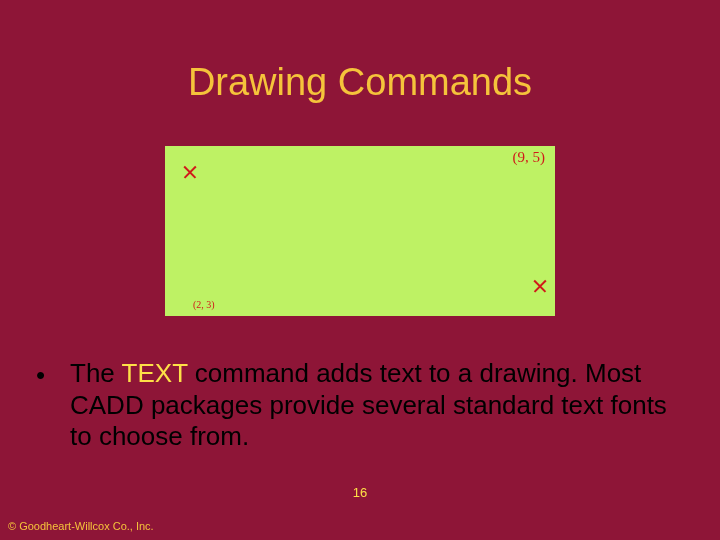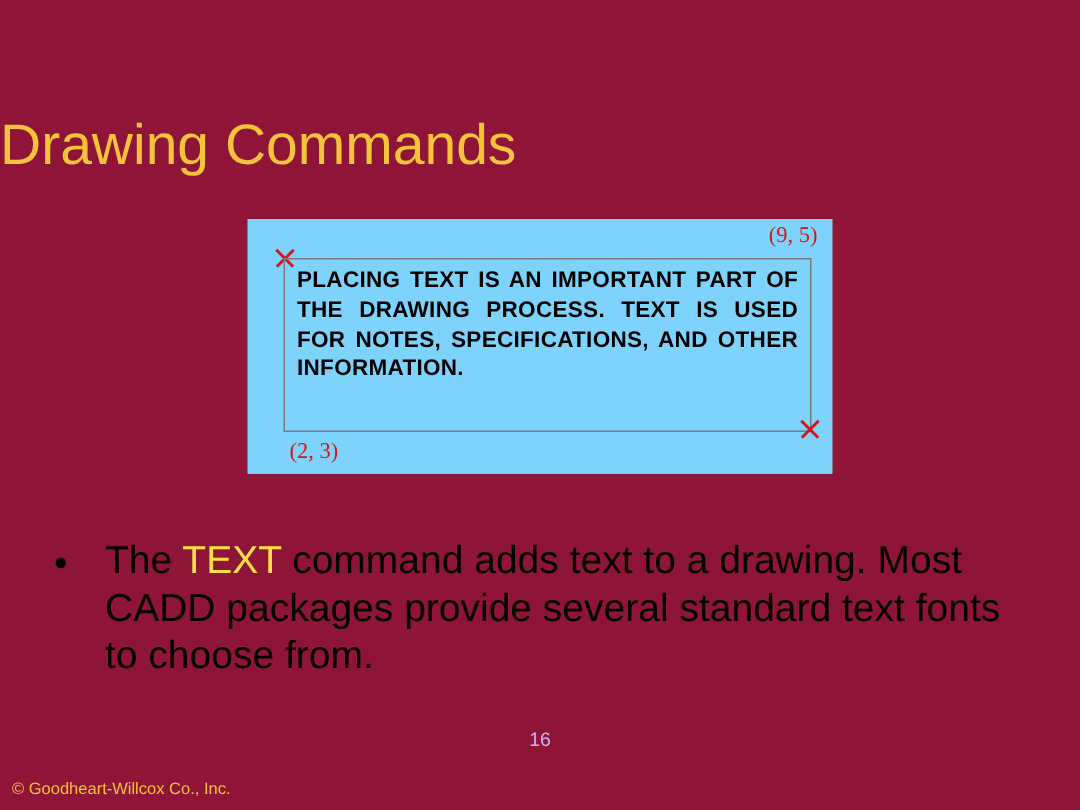--- a/index.html
+++ b/index.html
@@ -9,50 +9,50 @@
     font-family: Arial, Helvetica, sans-serif;
     position: relative;
   }
   .slide {
     width: 720px;
     height: 540px;
     position: relative;
   }
   .title {
     position: absolute;
-    top: 76px;
+    top: 61px;
     left: 0;
     width: 100%;
-    text-align: left;
+    text-align: center;
     color: #f5c33b;
     font-size: 38px;
     font-weight: 400;
   }
   .illustration {
     position: absolute;
     top: 146px;
     left: 165px;
     width: 390px;
     height: 170px;
-    background: #7dd3fc;
+    background: #bef264;
   }
   .coord-tr {
     position: absolute;
     top: 3px;
     right: 10px;
     color: #d01a1a;
     font-size: 15px;
     font-family: "Times New Roman", serif;
   }
   .coord-bl {
     position: absolute;
     left: 28px;
     bottom: 6px;
     color: #d01a1a;
-    font-size: 15px;
+    font-size: 10px;
     font-family: "Times New Roman", serif;
   }
   .corner-mark {
     position: absolute;
     width: 14px;
     height: 14px;
   }
   .corner-mark.tl { top: 19px; left: 18px; }
   .corner-mark.br { bottom: 23px; right: 8px; }
   .corner-mark::before, .corner-mark::after {
@@ -104,21 +104,21 @@
     padding-top: 2px;
   }
   .bullet-text { flex: 1; }
   .keyword { color: #fde047; }
   .page-num {
     position: absolute;
     bottom: 40px;
     left: 0;
     width: 100%;
     text-align: center;
-    color: #c4b5fd;
+    color: #fde047;
     font-size: 13px;
   }
   .footer-left {
     position: absolute;
     left: 8px;
     bottom: 8px;
     color: #f5c33b;
     font-size: 11px;
   }
   .footer-right {
@@ -132,23 +132,20 @@
 </head>
 <body>
 
 <div class="slide">
 
   <h1 class="title">Drawing Commands</h1>
 
   <div class="illustration">
     <span class="coord-tr">(9, 5)</span>
     <div class="corner-mark tl"></div>
-    <div class="textbox">
-      <div class="textbox-content">PLACING TEXT IS AN IMPORTANT PART OF THE DRAWING PROCESS. TEXT IS USED FOR NOTES, SPECIFICATIONS, AND OTHER INFORMATION.</div>
-    </div>
     <div class="corner-mark br"></div>
     <span class="coord-bl">(2, 3)</span>
   </div>
 
   <div class="bullet-area">
     <div class="bullet-row">
       <div class="bullet-dot">•</div>
       <div class="bullet-text">
         <span>The </span><span class="keyword">TEXT</span><span> command adds text to a drawing. Most CADD packages provide several standard text fonts to choose from.</span>
       </div>

